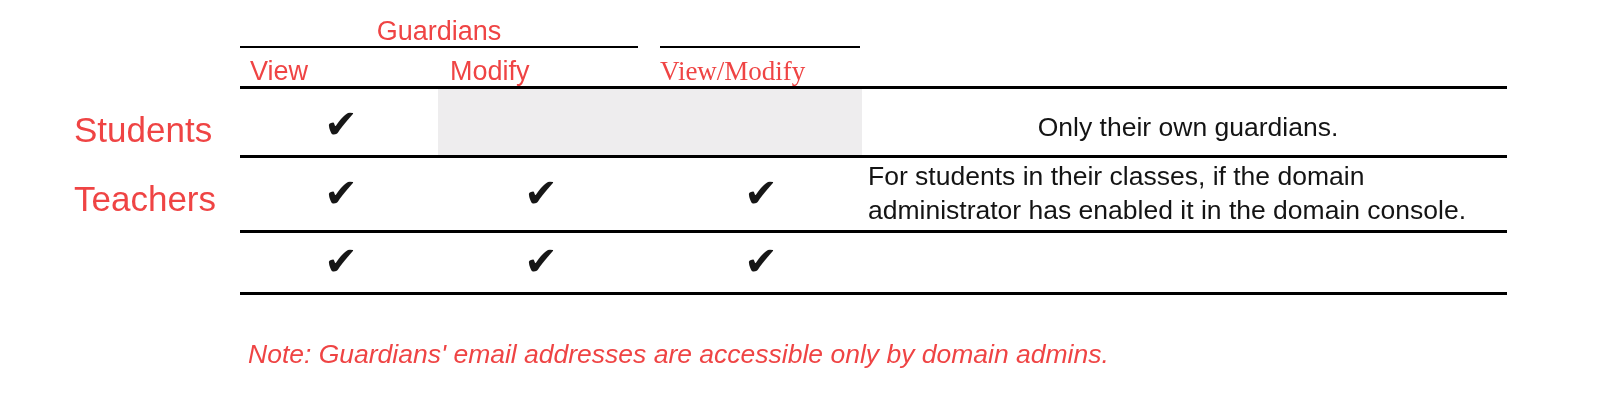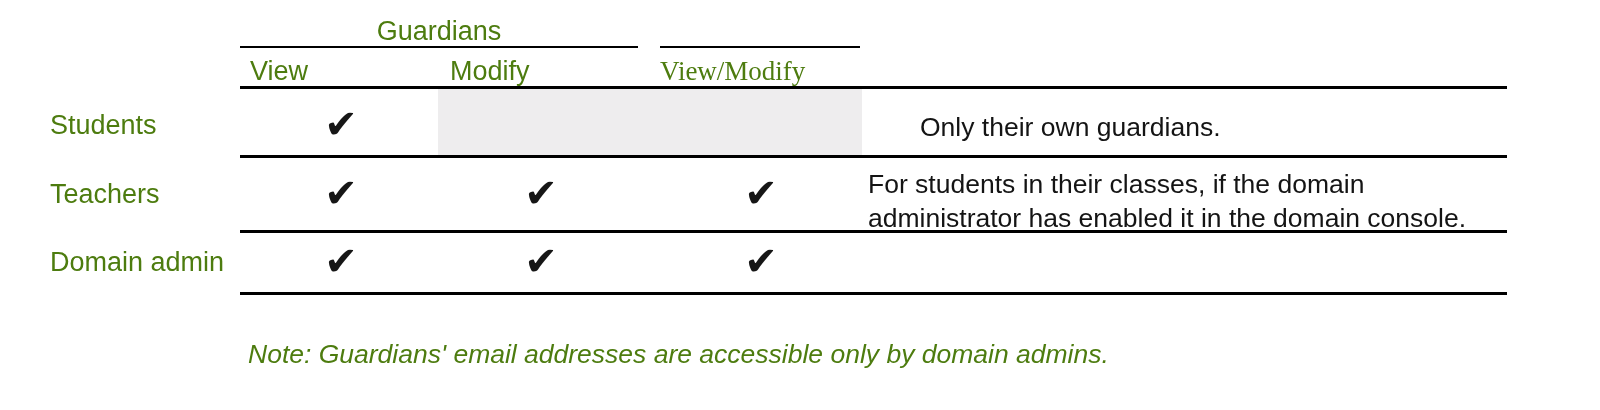--- a/index.html
+++ b/index.html
@@ -22,21 +22,21 @@
     top: 0;
     width: 1600px;
     height: 410px;
   }
 
   
   .txt {
     position: absolute;
     white-space: nowrap;
     line-height: 1;
-    color: #4d7c0f;
+    color: #ef4444;
   }
   .txt-wrap {
     position: absolute;
     line-height: 1.28;
     color: #141414;
   }
 
   
   .rule {
     position: absolute;
@@ -60,21 +60,22 @@
     font-size: 27px;
     text-align: center;
   }
   .sub-label {
     font-size: 27px;
     text-align: left;
   }
 
   
   .row-label {
-    font-size: 27px;
+    font-size: 35px;
+    margin-left: 24px;
   }
 
   
   .check {
     position: absolute;
     font-size: 40px;
     line-height: 1;
     text-align: center;
     color: #161616;
     font-family: "DejaVu Sans", sans-serif;
@@ -115,37 +116,36 @@
   <div class="shade" style="left:438px; top:89px; width:424px; height:66px;"></div>
 
   <div class="txt row-label" style="left:50px; top:112px;">Students</div>
 
   <div class="check" style="left:310px; top:104px; width:62px;">✔</div>
 
   <div class="check" style="left:510px; top:104px; width:62px;"></div>
 
   <div class="check" style="left:730px; top:104px; width:62px;"></div>
 
-  <div class="txt-wrap desc" style="left:920px; top:111px; width:640px;">Only their own guardians.</div>
+  <div class="txt-wrap desc" style="left:868px; top:111px; width:640px;text-align:center;">Only their own guardians.</div>
 
   <div class="rule" style="left:240px; top:155px; width:1267px;"></div>
 
   <div class="txt row-label" style="left:50px; top:181px;">Teachers</div>
 
   <div class="check" style="left:310px; top:173px; width:62px;">✔</div>
 
   <div class="check" style="left:510px; top:173px; width:62px;">✔</div>
 
   <div class="check" style="left:730px; top:173px; width:62px;">✔</div>
 
-  <div class="txt-wrap desc" style="left:868px; top:168px; width:648px;">For students in their classes, if the domain administrator has enabled it in the domain console.</div>
+  <div class="txt-wrap desc" style="left:868px; top:160px; width:648px;">For students in their classes, if the domain administrator has enabled it in the domain console.</div>
 
   <div class="rule" style="left:240px; top:230px; width:1267px;"></div>
 
-  <div class="txt row-label" style="left:50px; top:249px;">Domain admin</div>
 
   <div class="check" style="left:310px; top:241px; width:62px;">✔</div>
 
   <div class="check" style="left:510px; top:241px; width:62px;">✔</div>
 
   <div class="check" style="left:730px; top:241px; width:62px;">✔</div>
 
 
   <div class="rule" style="left:240px; top:292px; width:1267px;"></div>
 

